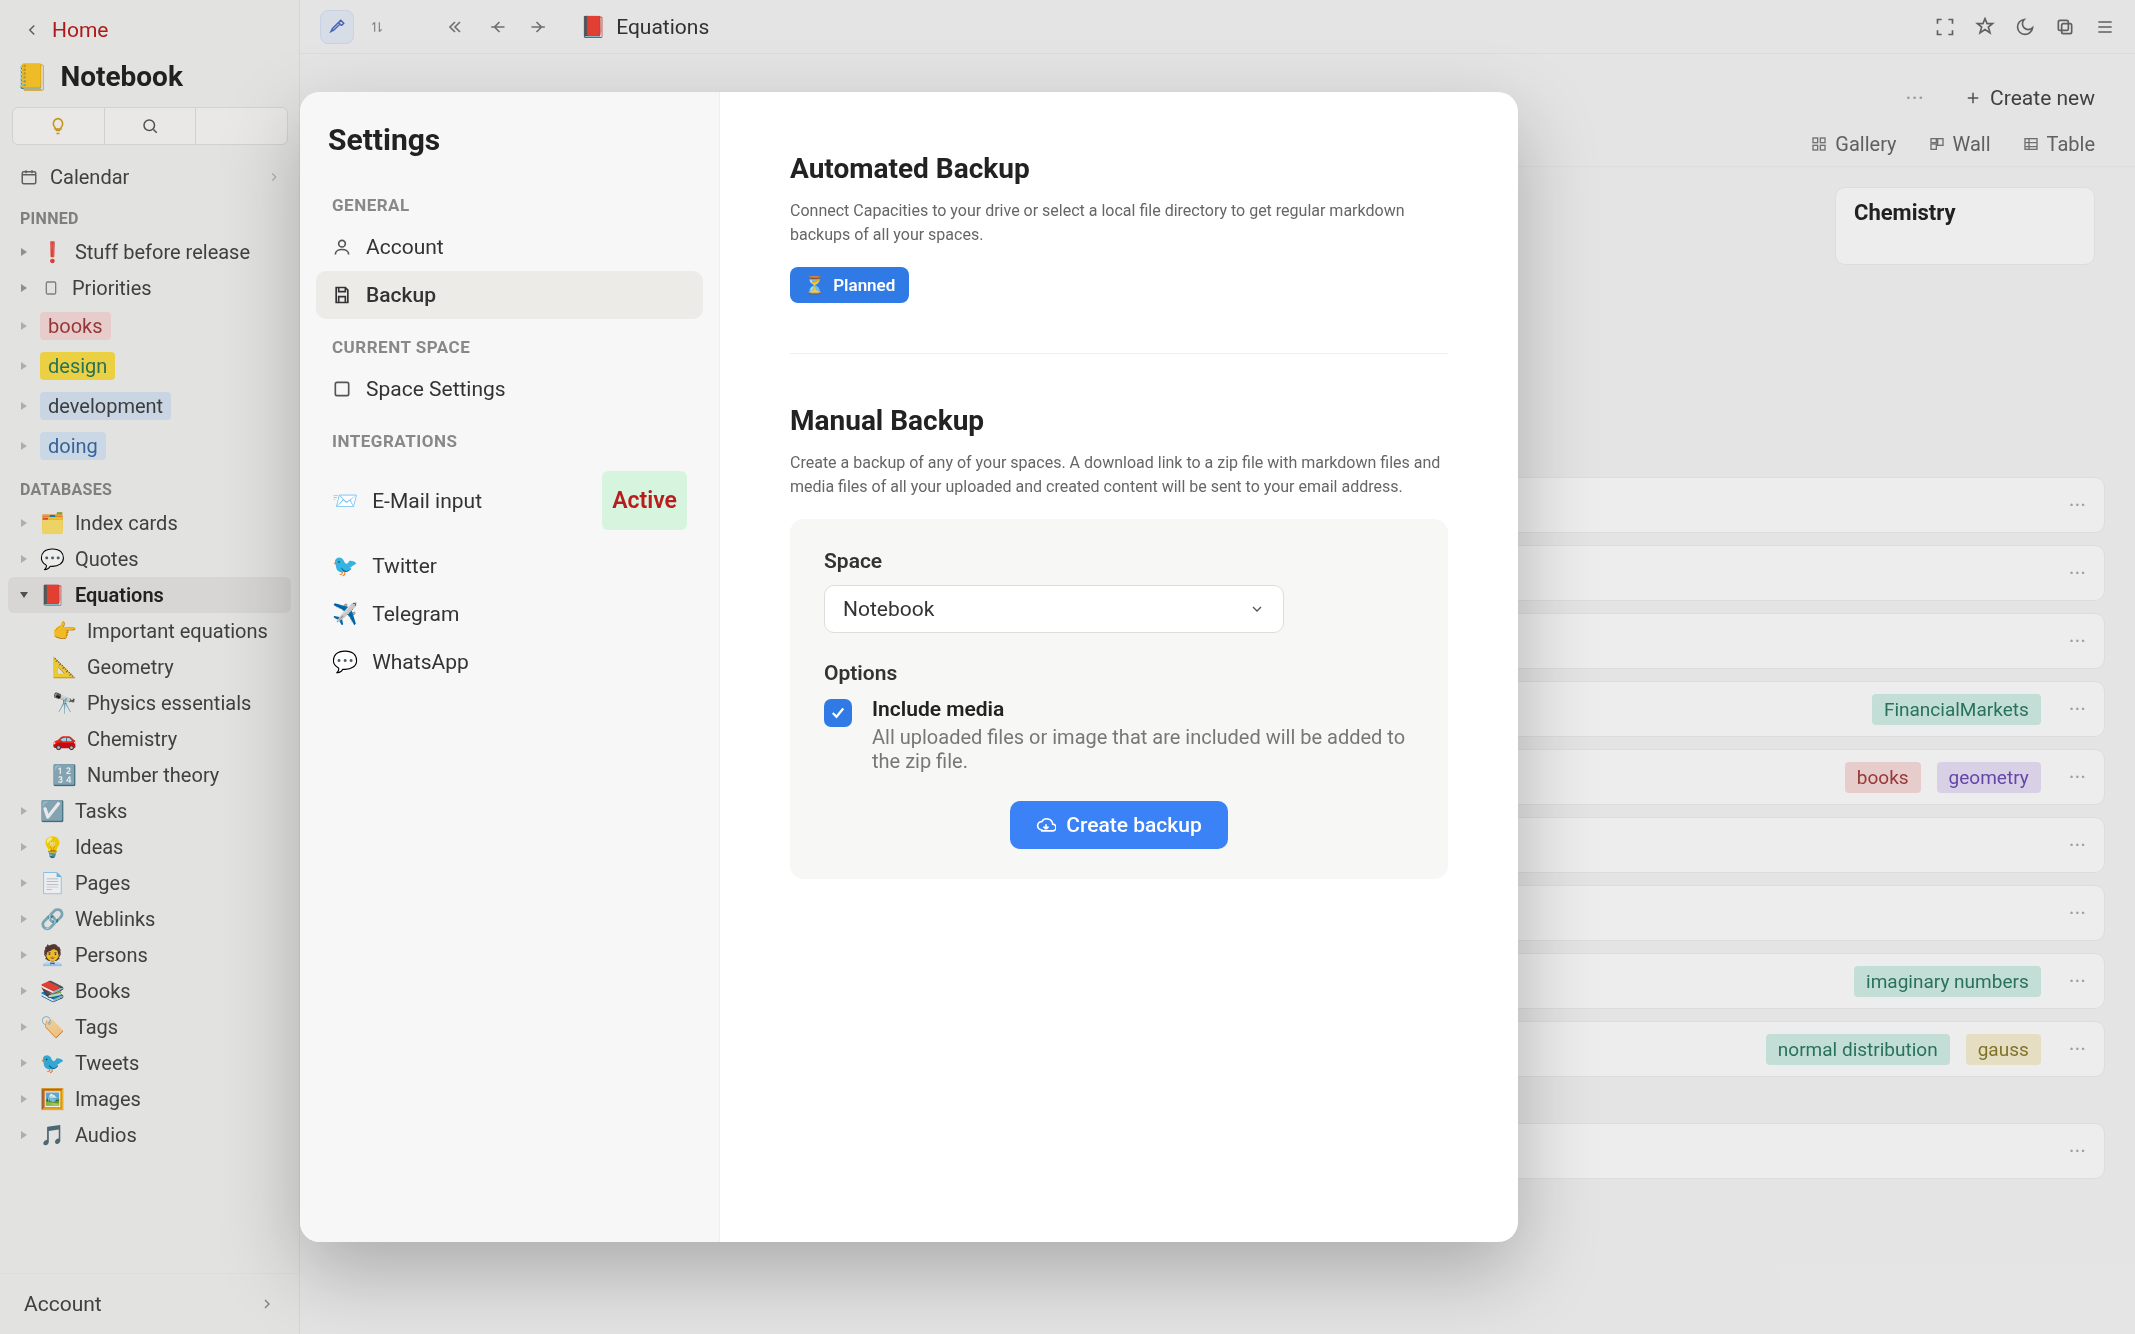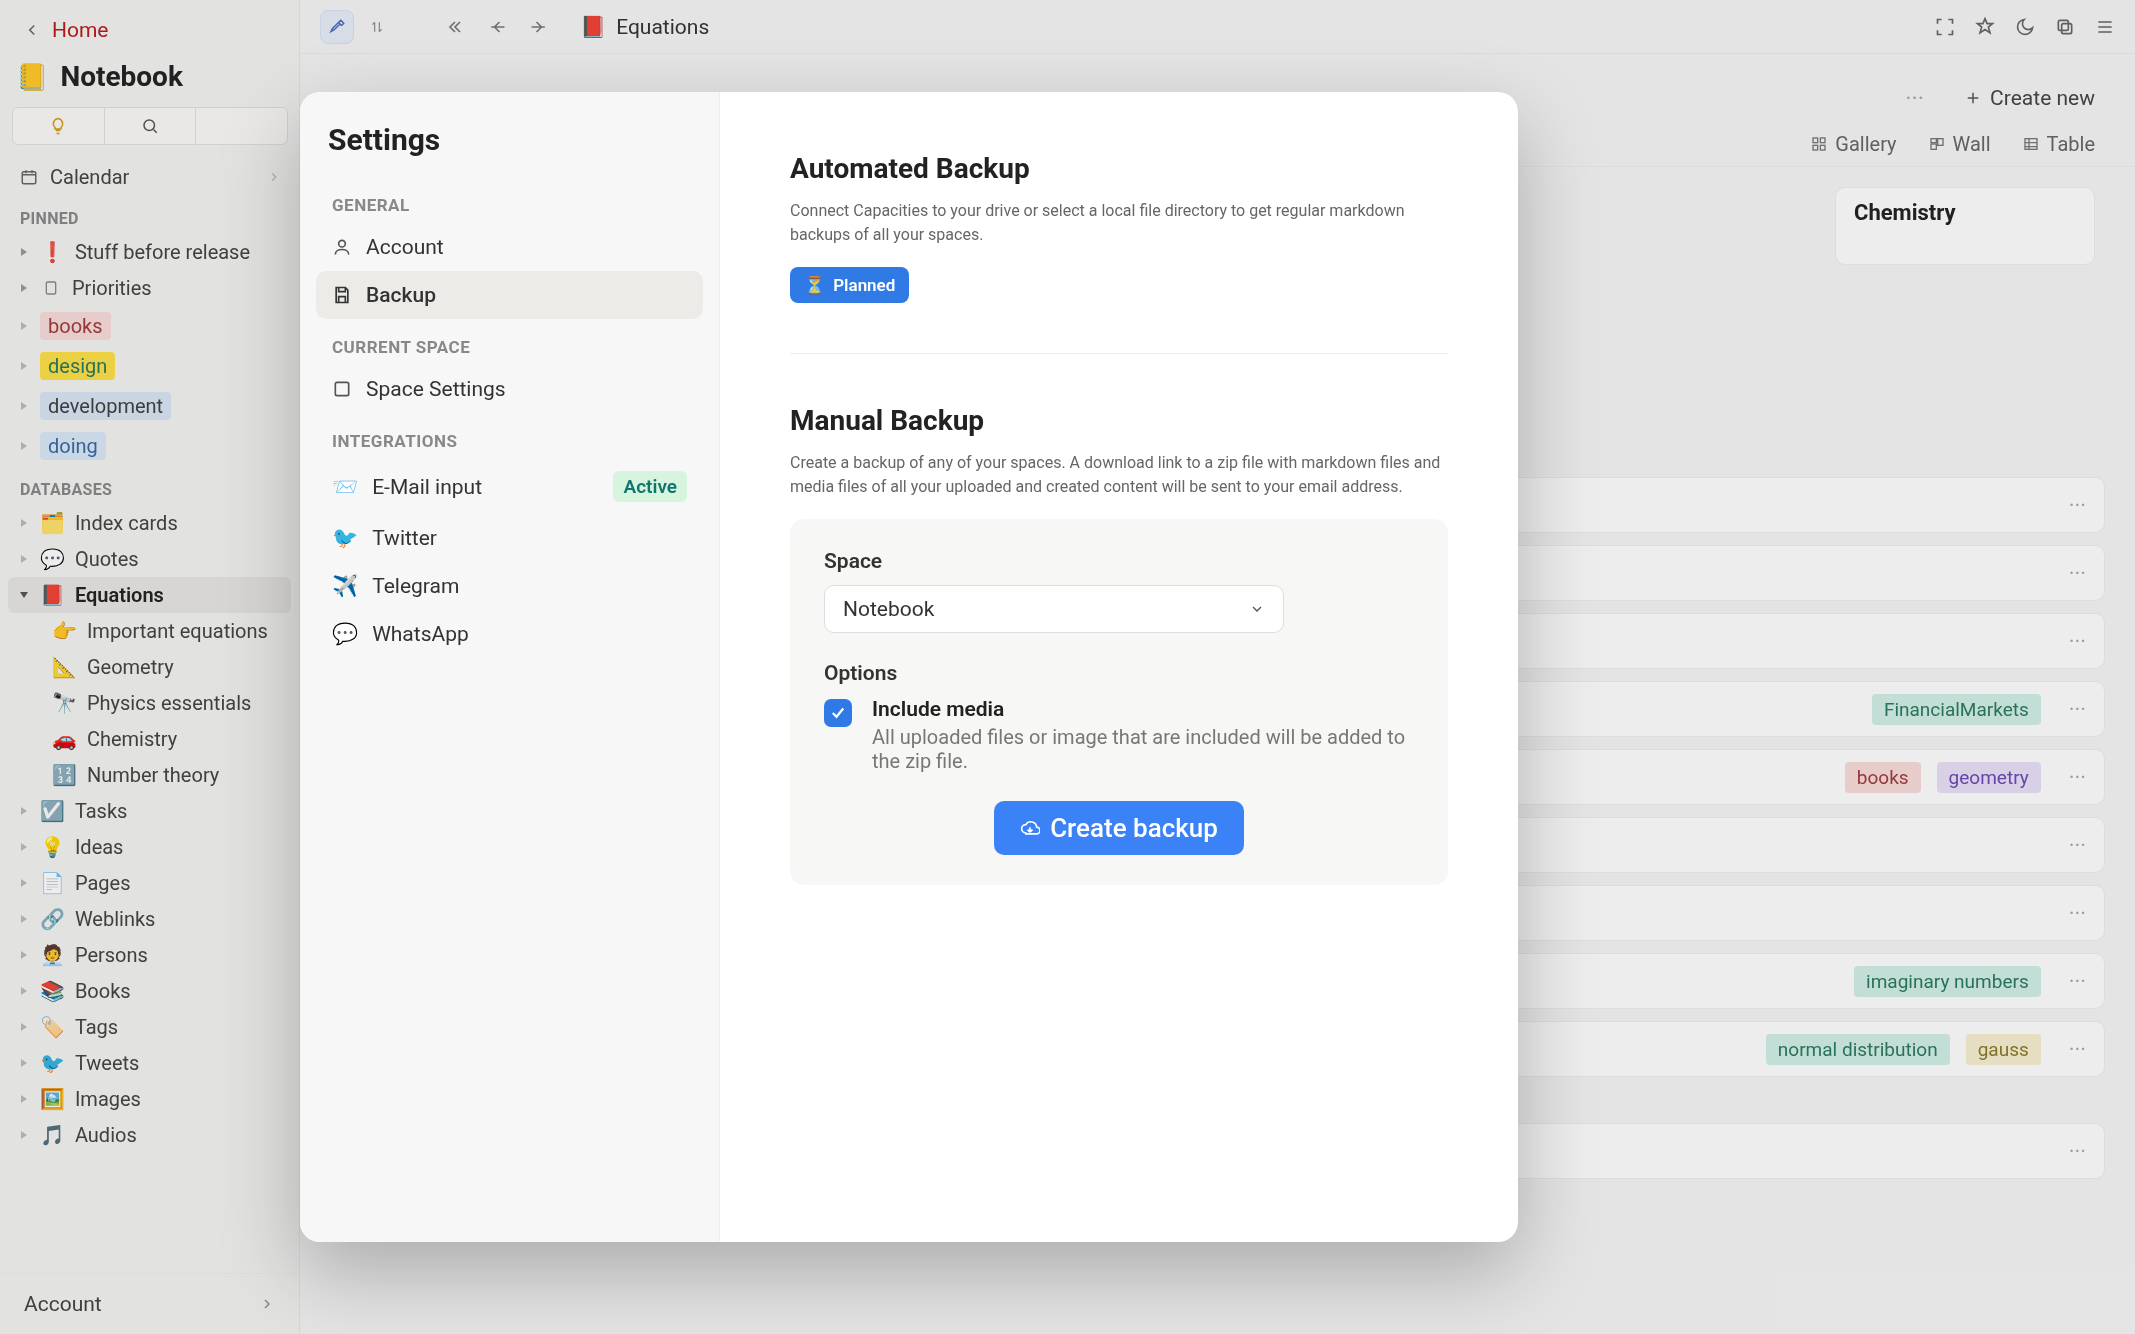--- a/index.html
+++ b/index.html
@@ -103,21 +103,21 @@
       width:420px; background:#f7f7f7; padding: 30px 16px;
       border-right:1px solid #eee;
     }
     .modal-title { font-size:30px; font-weight:700; padding: 0 12px 20px 12px; color:#222; }
     .ms-section { font-size:17px; font-weight:700; color:#888; letter-spacing:0.5px; padding: 18px 16px 8px 16px; }
     .ms-item {
       display:flex; align-items:center; gap:14px;
       padding: 12px 16px; border-radius:10px; font-size:21px; color:#333;
     }
     .ms-item.active { background:#ecebe8; font-weight:500; }
-    .ms-badge { margin-left:auto; background:#d7f4df; color:#0f766e; font-size:19px; font-weight:600; padding:4px 10px; border-radius:6px; }
+    .ms-badge { margin-left:auto; background:#d7f4df; color:#b91c1c; font-size:23px; font-weight:600; padding:16px 10px; border-radius:6px; }
 
     .modal-main {
       flex:1; padding: 60px 70px; overflow:auto;
     }
     .mm-card {
       background:#fff; border-radius:16px;
     }
     .mm-h2 { font-size:28px; font-weight:700; color:#222; margin-bottom:14px; }
     .mm-p { font-size:16px; color:#666; line-height:1.5; margin-bottom:20px; }
     .badge-planned {
@@ -136,21 +136,21 @@
     }
     .chk-row { display:flex; gap:20px; align-items:flex-start; margin-top: 8px; }
     .chk {
       width:28px; height:28px; border-radius:7px; background:#2f7ae5; display:flex; align-items:center; justify-content:center; flex-shrink:0; margin-top:2px;
     }
     .chk svg { stroke:#fff; }
     .chk-text .t1 { font-size:21px; font-weight:600; color:#222; }
     .chk-text .t2 { font-size:20px; color:#777; margin-top:4px; }
     .primary-btn {
       margin: 28px auto 0 auto; display:flex; align-items:center; gap:10px;
-      background:#3b82f6; color:#fff; font-size:26px; font-weight:500;
+      background:#3b82f6; color:#fff; font-size:21px; font-weight:500;
       padding: 12px 26px; border-radius:10px; width:fit-content;
     }
     svg { display:block; }
   </style>
 </head>
 <body>
 
 <div class="app">
 
   <aside class="sidebar">

